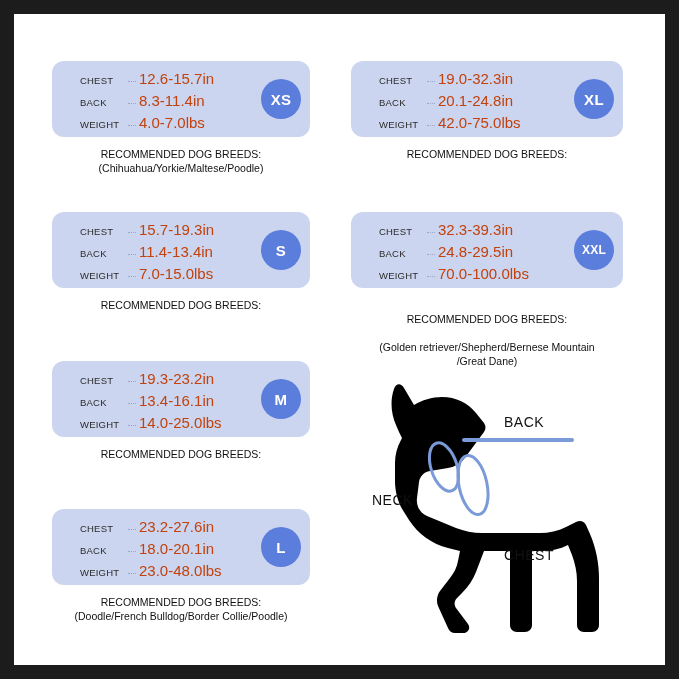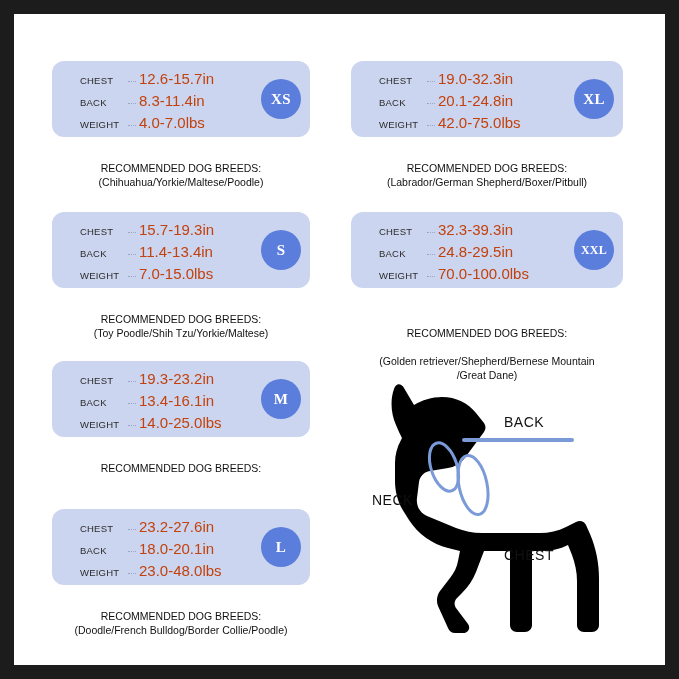--- a/index.html
+++ b/index.html
@@ -76,25 +76,24 @@
     height: 40px;
     border-radius: 50%;
     background: #5b7ddc;
     color: #ffffff;
     font-size: 15px;
     font-weight: bold;
     display: flex;
     align-items: center;
     justify-content: center;
     letter-spacing: .3px;
-    font-family: Liberation Serif, serif;
   }
   .badge.wide { font-size: 12px; }
   .breeds {
-    margin-top: 24px;
+    margin-top: 10px;
     text-align: center;
     font-size: 10.5px;
     line-height: 14px;
     color: #111111;
   }
 
   
   .dog-area {
     position: absolute;
     left: 330px;
@@ -154,21 +153,20 @@
         </div>
         <div class="row">
           <span class="lbl">WEIGHT</span>
           <span class="dots"></span>
           <span class="val">7.0-15.0lbs</span>
         </div>
         <div class="badge">S</div>
       </div>
       <div class="breeds">
         <div>RECOMMENDED DOG BREEDS:</div>
-        <div>(Toy Poodle/Shih Tzu/Yorkie/Maltese)</div>
       </div>
     </div>
 
     <div class="size-block" style="left:38px; top:339px; width:258px;">
       <div class="card">
         <div class="row">
           <span class="lbl">CHEST</span>
           <span class="dots"></span>
           <span class="val">19.3-23.2in</span>
         </div>
@@ -228,21 +226,20 @@
         </div>
         <div class="row">
           <span class="lbl">WEIGHT</span>
           <span class="dots"></span>
           <span class="val">42.0-75.0lbs</span>
         </div>
         <div class="badge">XL</div>
       </div>
       <div class="breeds">
         <div>RECOMMENDED DOG BREEDS:</div>
-        <div>(Labrador/German Shepherd/Boxer/Pitbull)</div>
       </div>
     </div>
 
     <div class="size-block" style="left:337px; top:190px; width:272px;">
       <div class="card">
         <div class="row">
           <span class="lbl">CHEST</span>
           <span class="dots"></span>
           <span class="val">32.3-39.3in</span>
         </div>

